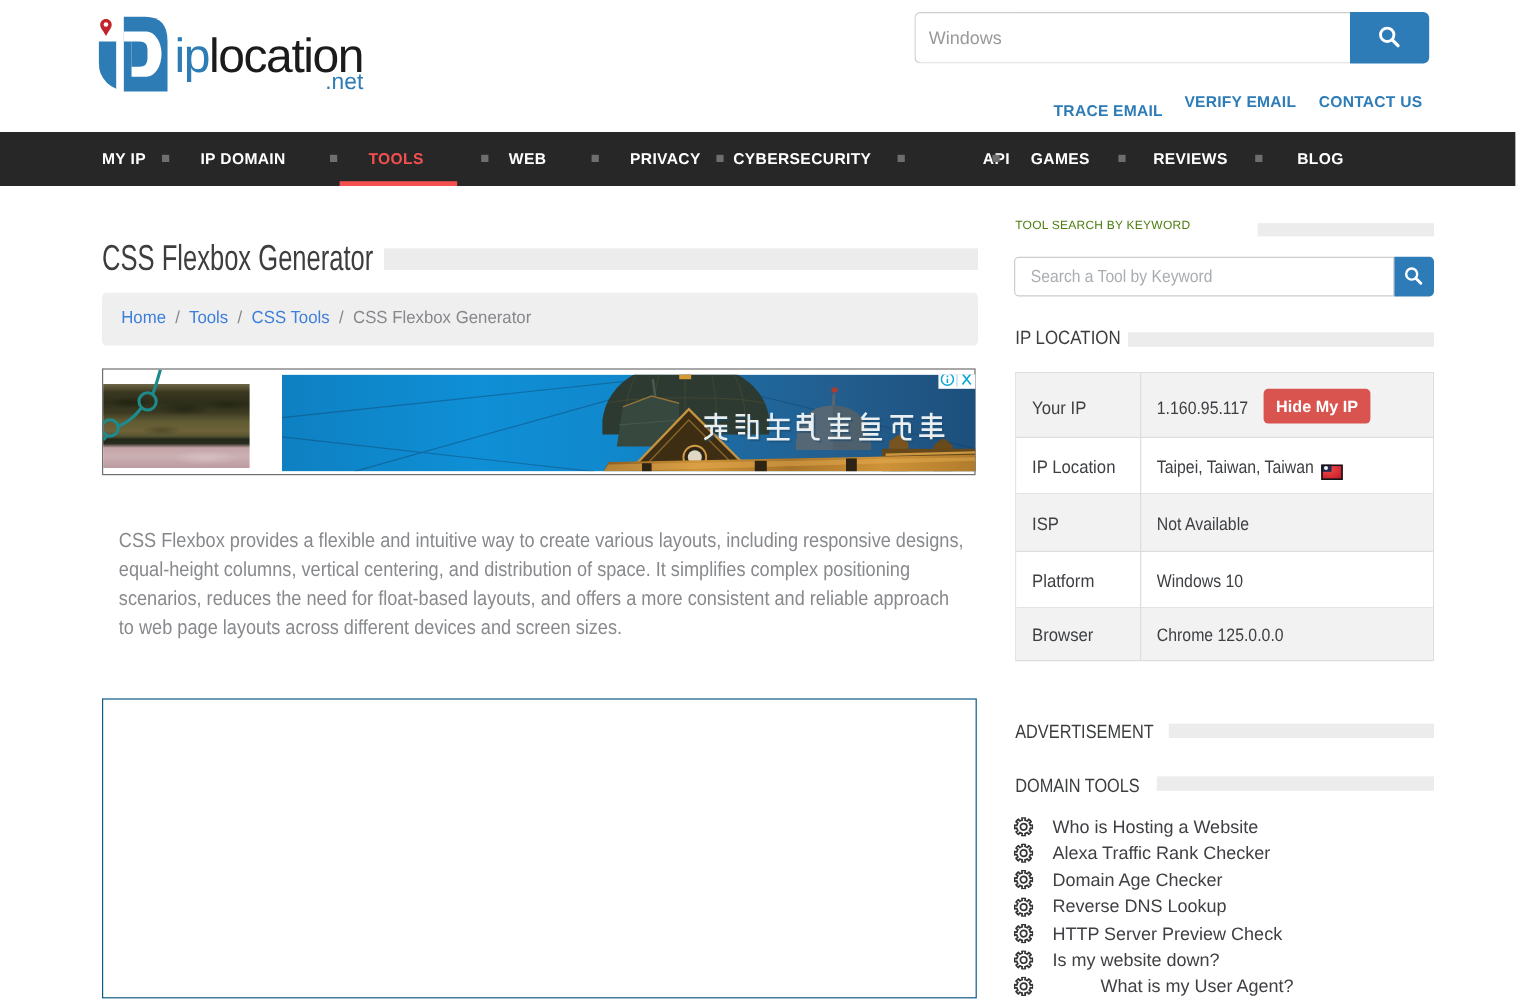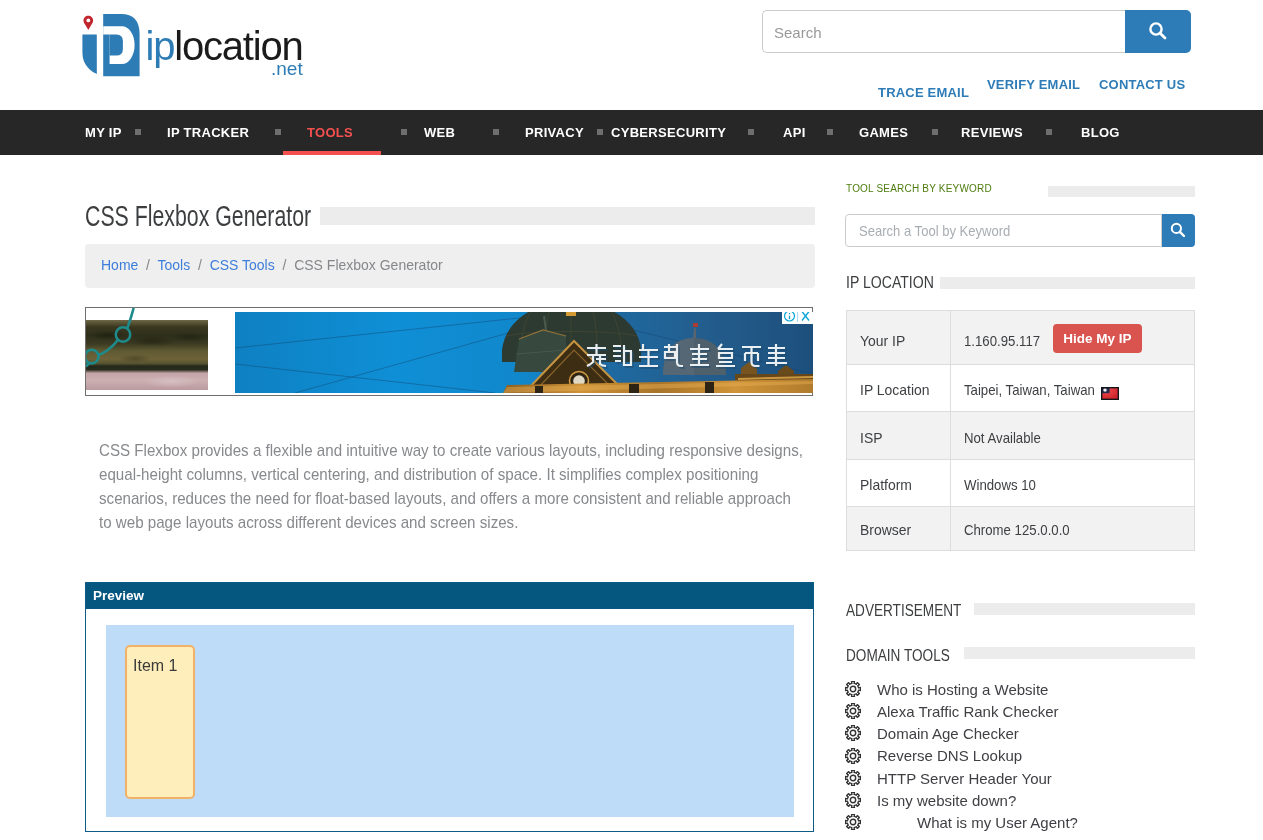--- a/index.html
+++ b/index.html
@@ -28,40 +28,40 @@
   <path d="M4.4,26.6 L18.8,26.6 L18.8,66 Q9.5,62 5.8,53 Q4.4,49.5 4.4,44 Z" fill="#2e7cb5"></path>
 
   <path d="M10.3,7.8 C13,7.8 15.1,9.9 15.1,12.6 C15.1,14.6 13.9,16.2 12.6,18 L10.3,22 L8,18 C6.7,16.2 5.5,14.6 5.5,12.6 C5.5,9.9 7.6,7.8 10.3,7.8 Z" fill="#c2242c"></path>
   <circle cx="10.3" cy="12.4" r="1.9" fill="#fff"></circle>
 
   <text x="67.5" y="52" font-size="40" letter-spacing="-1.2" fill="#2e7cb5">ip<tspan fill="#1b1b1b">location</tspan></text>
   <text x="193" y="66.5" font-size="19" fill="#2e7cb5">.net</text>
 </svg>
 
 <div class="abs" style="left:762px; top:10px; width:363px; height:43px; border:1px solid #ccc; border-radius:5px 0 0 5px; border-right:none;">
-  <span style="position:absolute; left:11px; top:13px; font-size:15px; color:#999;">Search</span>
+  <span style="position:absolute; left:11px; top:13px; font-size:15px; color:#999;">Windows</span>
 </div>
 <div class="abs" style="left:1125px; top:10px; width:66px; height:43px; background:#2e7cb7; border-radius:0 5px 5px 0;">
   <svg width="20" height="20" style="position:absolute; left:23px; top:11px;" viewBox="0 0 20 20">
     <circle cx="8" cy="8" r="5.6" fill="none" stroke="#fff" stroke-width="2.4"></circle>
     <line x1="12.2" y1="12.2" x2="17" y2="17" stroke="#fff" stroke-width="2.8" stroke-linecap="round"></line>
   </svg>
 </div>
 <span class="t" style="left:878px; top:86px; font-size:13px; font-weight:bold; color:#2e7cb7; letter-spacing:0.2px;">TRACE EMAIL</span>
 <span class="t" style="left:987px; top:78px; font-size:13px; font-weight:bold; color:#2e7cb7; letter-spacing:0.2px;">VERIFY EMAIL</span>
 <span class="t" style="left:1099px; top:78px; font-size:13px; font-weight:bold; color:#2e7cb7; letter-spacing:0.2px;">CONTACT US</span>
 
 <div class="abs" style="left:0; top:110px; width:1263px; height:45px; background:#272727;"></div>
 <span class="navitem" style="left:85px;">MY IP</span>
-<span class="navitem" style="left:167px;">IP TRACKER</span>
+<span class="navitem" style="left:167px;">IP DOMAIN</span>
 <span class="navitem" style="left:307px; color:#f4504f;">TOOLS</span>
 <span class="navitem" style="left:424px;">WEB</span>
 <span class="navitem" style="left:525px;">PRIVACY</span>
 <span class="navitem" style="left:611px;">CYBERSECURITY</span>
-<span class="navitem" style="left:783px;">API</span>
+<span class="navitem" style="left:819px;">API</span>
 <span class="navitem" style="left:859px;">GAMES</span>
 <span class="navitem" style="left:961px;">REVIEWS</span>
 <span class="navitem" style="left:1081px;">BLOG</span>
 <div class="navsep" style="left:135px;"></div>
 <div class="navsep" style="left:275px;"></div>
 <div class="navsep" style="left:401px;"></div>
 <div class="navsep" style="left:493px;"></div>
 <div class="navsep" style="left:597px;"></div>
 <div class="navsep" style="left:748px;"></div>
 <div class="navsep" style="left:827px;"></div>
@@ -225,28 +225,20 @@
         <line x1="15.5" y1="2" x2="15.5" y2="14" stroke="#a5dcEE" stroke-width="1"></line>
         <path d="M20,3.5 L27,12.5 M27,3.5 L20,12.5" stroke="#0aa7d6" stroke-width="1.4"></path>
       </svg>
     </div>
   </div>
 </div>
 
 <div class="abs" style="left:99px; top:439px; font-size:17px; line-height:24px; color:#87898c; white-space:nowrap; transform:scaleX(0.89); transform-origin:left top;">CSS Flexbox provides a flexible and intuitive way to create various layouts, including responsive designs,<br>equal-height columns, vertical centering, and distribution of space. It simplifies complex positioning<br>scenarios, reduces the need for float-based layouts, and offers a more consistent and reliable approach<br>to web page layouts across different devices and screen sizes.</div>
 
 <div class="abs" style="left:85px; top:582px; width:729px; height:250px; border:1px solid #0d5c85;">
-  <div class="abs" style="left:0; top:0; width:727px; height:26px; background:#055780;">
-    <span style="position:absolute; left:7px; top:5px; color:#fff; font-size:13.5px; font-weight:bold;">Preview</span>
-  </div>
-  <div class="abs" style="left:20px; top:42px; width:688px; height:192px; background:#bedcf7;">
-    <div class="abs" style="left:19px; top:20px; width:70px; height:154px; background:#fdeebc; border:2px solid #f2b265; border-radius:5px;">
-      <span style="position:absolute; left:6px; top:10px; font-size:16px; color:#3a3a3a;">Item 1</span>
-    </div>
-  </div>
 </div>
 
 <span class="t" style="left:846px; top:184px; font-size:10px; letter-spacing:0.2px; color:#4d7c0f;">TOOL SEARCH BY KEYWORD</span>
 <div class="hbar" style="left:1048px; top:186px; width:147px; height:11px;"></div>
 
 <div class="abs" style="left:845px; top:214px; width:317px; height:33px; border:1px solid #ccc; border-radius:4px 0 0 4px;">
   <span style="position:absolute; left:13px; top:8px; font-size:14.5px; color:#a9adb2; display:inline-block; transform:scaleX(0.9); transform-origin:left top;">Search a Tool by Keyword</span>
 </div>
 <div class="abs" style="left:1162px; top:214px; width:33px; height:33px; background:#2e7cb7; border-radius:0 4px 4px 0;">
   <svg width="16" height="16" style="position:absolute; left:8px; top:8px;" viewBox="0 0 16 16">
@@ -322,15 +314,15 @@
 <svg class="gear" style="top:792px;" viewBox="0 0 16 16">
     <use href="#gear"></use>
   </svg>
 <svg class="gear" style="top:814px;" viewBox="0 0 16 16">
     <use href="#gear"></use>
   </svg>
 <span class="dtitem" style="top:681.5px;">Who is Hosting a Website</span>
 <span class="dtitem" style="top:703.5px;">Alexa Traffic Rank Checker</span>
 <span class="dtitem" style="top:726px;">Domain Age Checker</span>
 <span class="dtitem" style="top:748px;">Reverse DNS Lookup</span>
-<span class="dtitem" style="top:770.5px;">HTTP Server Header Your</span>
+<span class="dtitem" style="top:770.5px;">HTTP Server Preview Check</span>
 <span class="dtitem" style="top:792.5px;">Is my website down?</span>
 <span class="dtitem" style="top:815px;margin-left:40px;">What is my User Agent?</span>
 
 </body></html>

